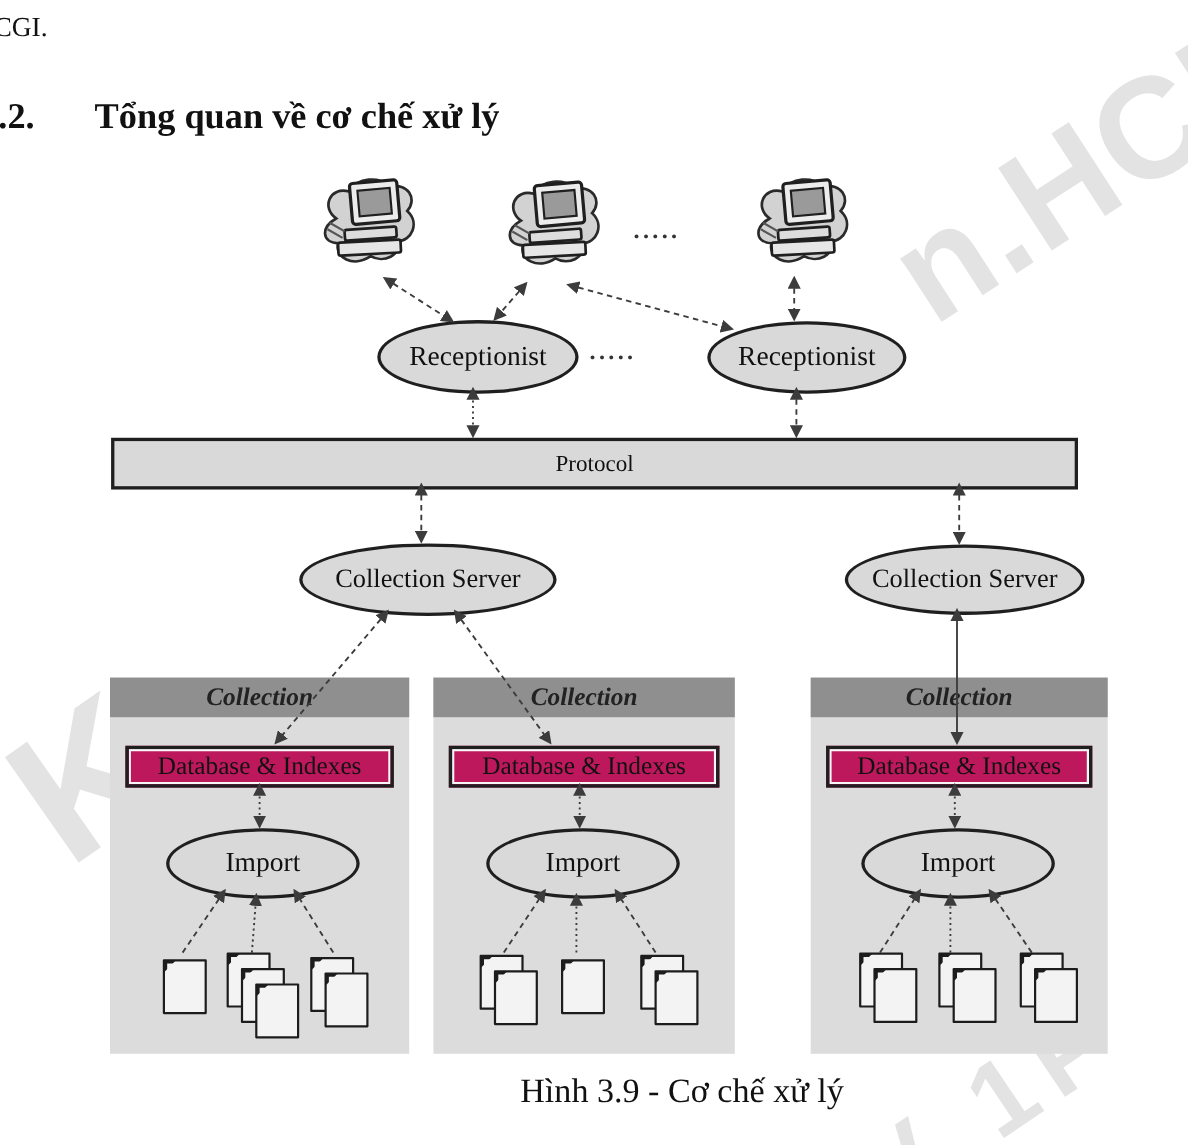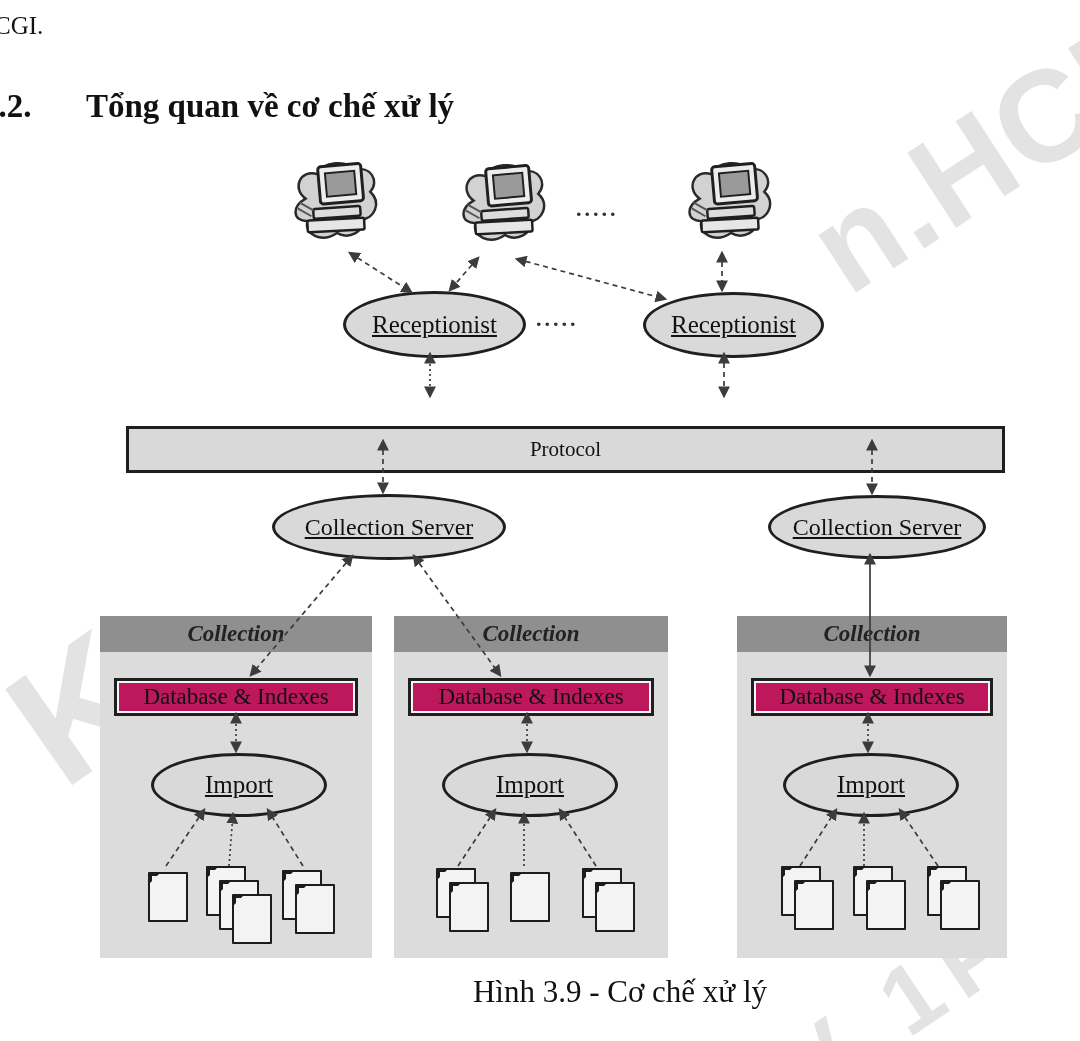--- a/index.html
+++ b/index.html
@@ -18,21 +18,21 @@
   .cgi{left:-6px;top:12px;font-size:25px;}
   .heading{left:0;top:88px;font-weight:bold;font-size:33px;white-space:nowrap;}
   .heading .hnum{position:absolute;left:-18px;top:0;}
   .heading .htext{position:absolute;left:58px;top:0;margin-left:28px;}
   .caption{left:160px;top:974px;width:920px;text-align:center;font-size:31px;}
 
   
   .diagram{position:absolute;left:0;top:0;width:1080px;height:1041px;z-index:1;}
   .ellipse{position:absolute;background:var(--shape-fill);border:3px solid var(--shape-border);
            border-radius:50%;display:flex;align-items:center;justify-content:center;
-           font-size:25px;text-decoration:underline;}
+           font-size:25px;}
   .bar{position:absolute;background:var(--shape-fill);border:3px solid var(--shape-border);
        display:flex;align-items:center;justify-content:center;font-size:21px;}
   .panel{position:absolute;top:616px;height:342px;background:var(--panel-body);}
   .panel-header{position:absolute;left:0;top:0;width:100%;height:36px;background:var(--collection-header);
                 display:flex;align-items:center;justify-content:center;
                 font-style:italic;font-weight:bold;font-size:23px;color:#222;}
   .dbbox{position:absolute;background:#be185d;border:3px solid var(--shape-border);
          box-shadow:inset 0 0 0 2px #f6f6f6;display:flex;align-items:center;justify-content:center;
          font-size:23px;}
   .import{position:absolute;width:170px;height:58px;font-size:25px;}
@@ -109,21 +109,21 @@
     <div class="dots" style="left:576px;top:196px;">.....</div>
 
     <div class="ellipse" style="left:343px;top:291px;width:177px;height:61px;">
       <span>Receptionist</span>
     </div>
     <div class="dots" style="left:536px;top:306px;">.....</div>
     <div class="ellipse" style="left:643px;top:292px;width:175px;height:60px;">
       <span>Receptionist</span>
     </div>
 
-    <div class="bar" style="left:126px;top:398px;width:873px;height:41px;margin-top:28px;">
+    <div class="bar" style="left:101px;top:398px;width:873px;height:41px;">
       <span>Protocol</span>
     </div>
 
     <div class="ellipse" style="left:272px;top:494px;width:228px;height:60px;font-size:24px;">
       <span>Collection Server</span>
     </div>
     <div class="ellipse" style="left:768px;top:495px;width:212px;height:58px;font-size:24px;">
       <span>Collection Server</span>
     </div>
 

